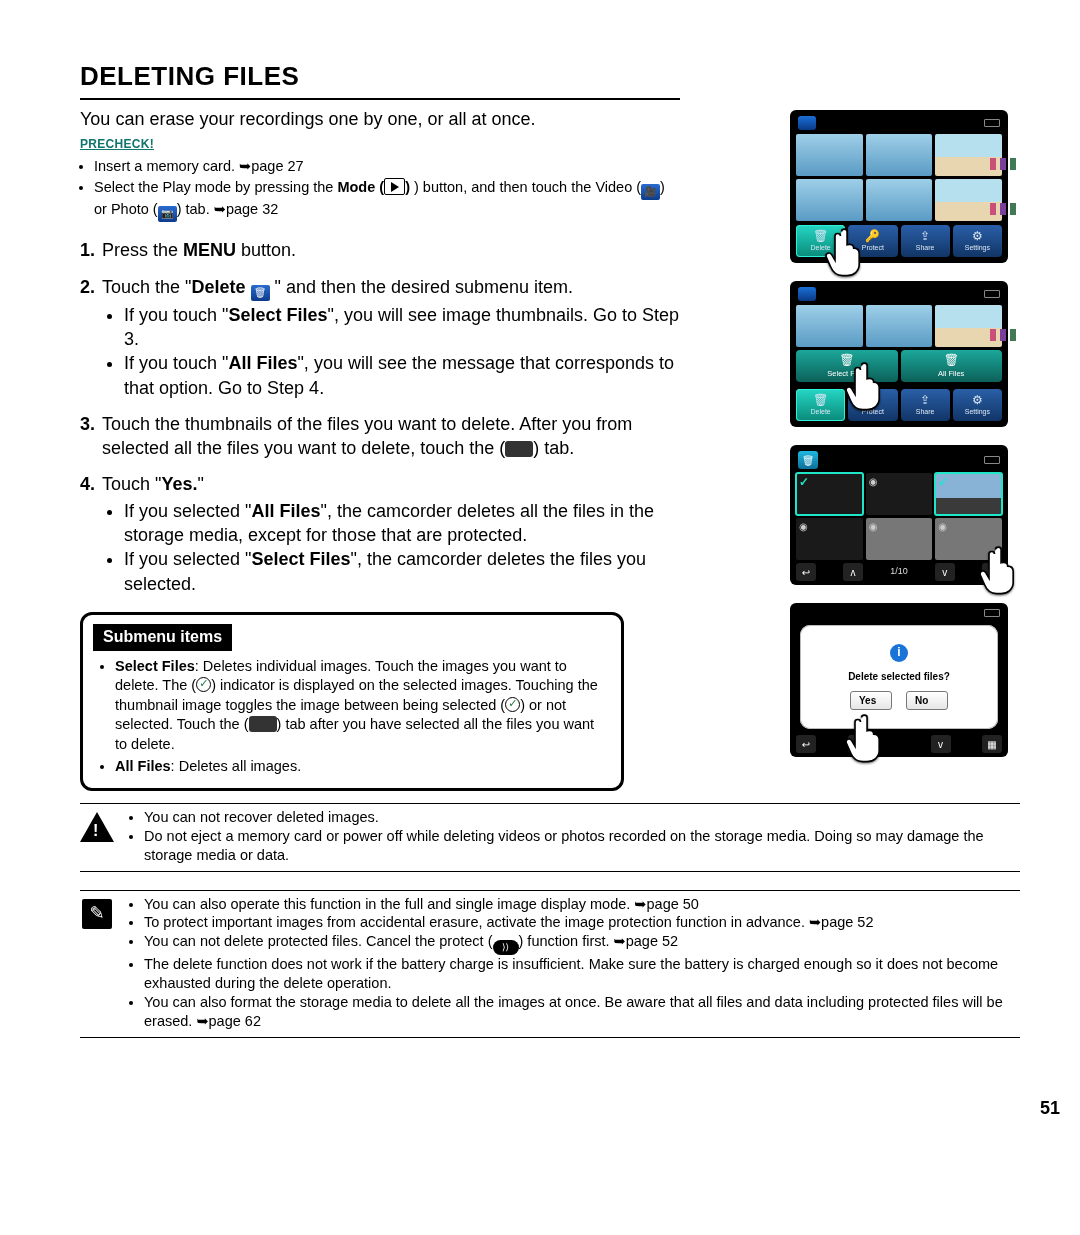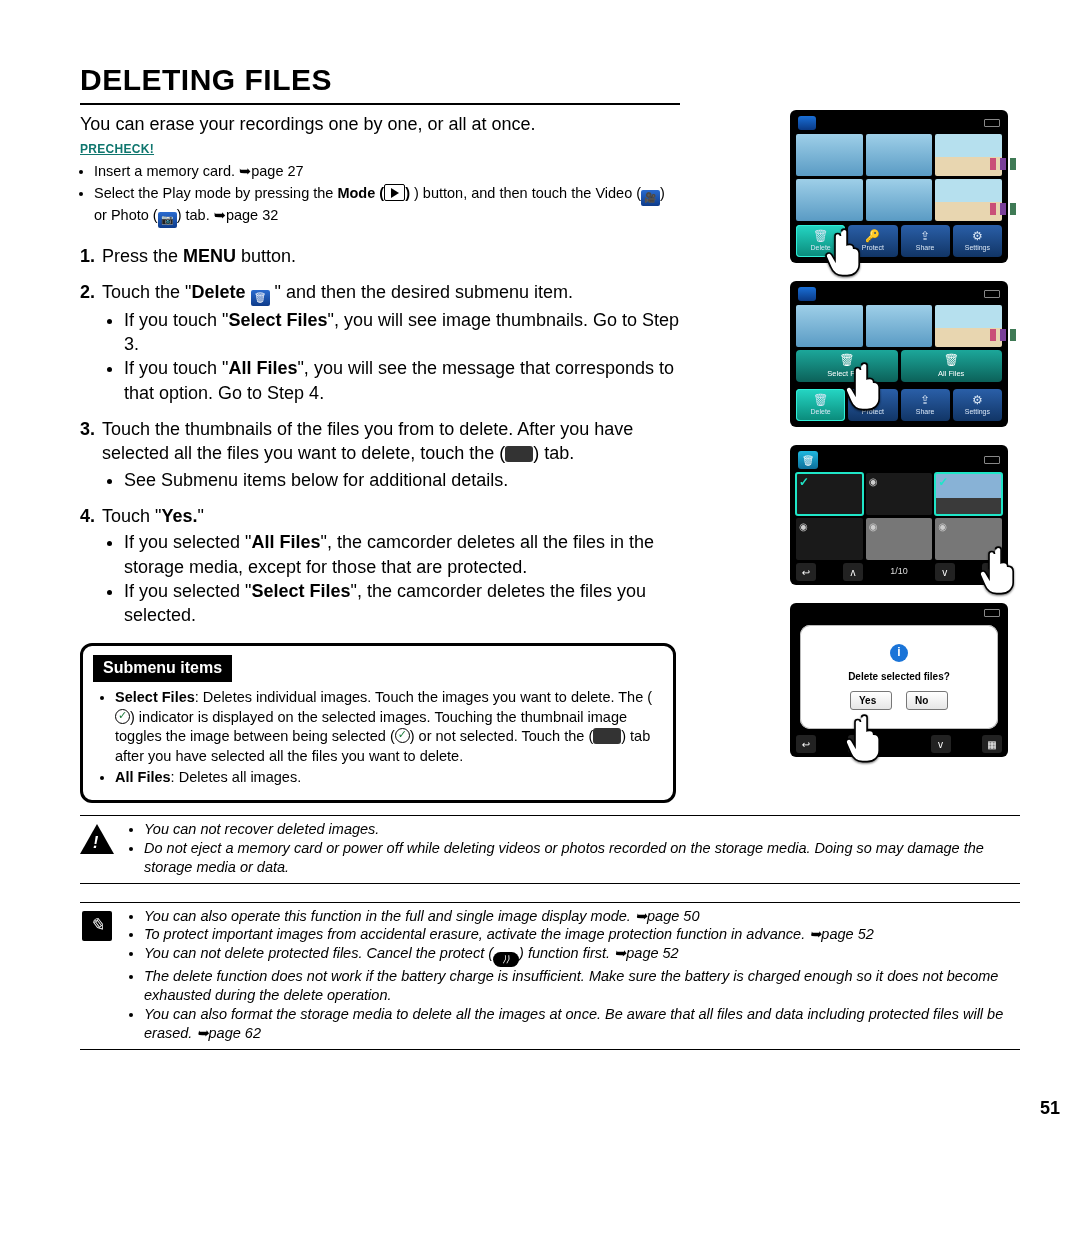--- a/index.html
+++ b/index.html
@@ -8,21 +8,21 @@
     background: #fff;
     color: #000;
     width: 1080px;
     height: 1235px;
     position: relative;
     padding: 60px 60px 40px 80px;
     font-size: 17.5px;
     line-height: 1.3;
   }
   h1 {
-    font-size: 30px;
+    font-size: 26px;
     font-weight: bold;
     letter-spacing: 0.5px;
     margin-bottom: 4px;
   }
   .rule { border: none; border-top: 2px solid #000; margin: 0 0 8px 0; }
   .rule-thin { border: none; border-top: 1px solid #000; margin: 4px 0; }
   .intro { font-size: 18px; }
   .precheck-label {
     font-size: 12px; font-weight: bold; color: #0f766e;
     text-decoration: underline; display: inline-block;
@@ -70,31 +70,31 @@
   }
   .protect-pill {
     display: inline-block; vertical-align: -4px; width: 26px; height: 15px;
     background: #000; border-radius: 8px; color: #fff; font-size: 9px;
     text-align: center; line-height: 15px;
   }
 
   
   .submenu-box {
     border: 3px solid #000; border-radius: 12px; padding: 10px 12px 10px 12px;
-    width: 596px; margin-bottom: 12px;
+    width: 544px; margin-bottom: 12px;
   }
   .submenu-title {
     display: inline-block; background: #000; color: #fff;
     font-size: 16px; font-weight: bold; padding: 3px 10px; margin: -10px 0 6px -2px;
   }
   .submenu-list { font-size: 14.5px; padding-left: 20px; line-height: 1.35; }
   .submenu-list li { margin-bottom: 2px; }
 
   
-  .note-row { display: flex; gap: 14px; margin: 4px 0 6px 0; font-style: italic; }
+  .note-row { display: flex; gap: 14px; margin: 4px 0 6px 0; }
   .note-icon {
     flex: 0 0 34px; height: 34px; margin-top: 2px;
     display: flex; align-items: center; justify-content: center;
   }
   .note-text { flex: 1; font-size: 14.5px; line-height: 1.3; }
   .note-text ul { padding-left: 16px; }
   .tri {
     width: 0; height: 0; border-left: 17px solid transparent;
     border-right: 17px solid transparent; border-bottom: 30px solid #000;
     position: relative;
@@ -219,24 +219,21 @@
         <li>
           <span>If you touch "</span><span class="bold">Select Files</span><span>", you will see image thumbnails. Go to Step 3.</span>
         </li>
         <li>
           <span>If you touch "</span><span class="bold">All Files</span><span>", you will see the message that corresponds to that option. Go to Step 4.</span>
         </li>
       </ul>
     </li>
     <li>
       <span class="num">3.</span>
-      <span>Touch the thumbnails of the files you from to delete. After you have selected all the files you want to delete, touch the (</span><span class="tab-icon"></span><span>) tab.</span>
-      <ul>
-          <li>See Submenu items below for additional details.</li>
-        </ul>
+      <span>Touch the thumbnails of the files you want to delete. After you from selected all the files you want to delete, touch the (</span><span class="tab-icon"></span><span>) tab.</span>
     </li>
     <li>
       <span class="num">4.</span>
       <span>Touch "</span><span class="bold">Yes.</span><span>"</span>
       <ul>
         <li>
           <span>If you selected "</span><span class="bold">All Files</span><span>", the camcorder deletes all the files in the storage media, except for those that are protected.</span>
         </li>
         <li>
           <span>If you selected "</span><span class="bold">Select Files</span><span>", the camcorder deletes the files you selected.</span>

